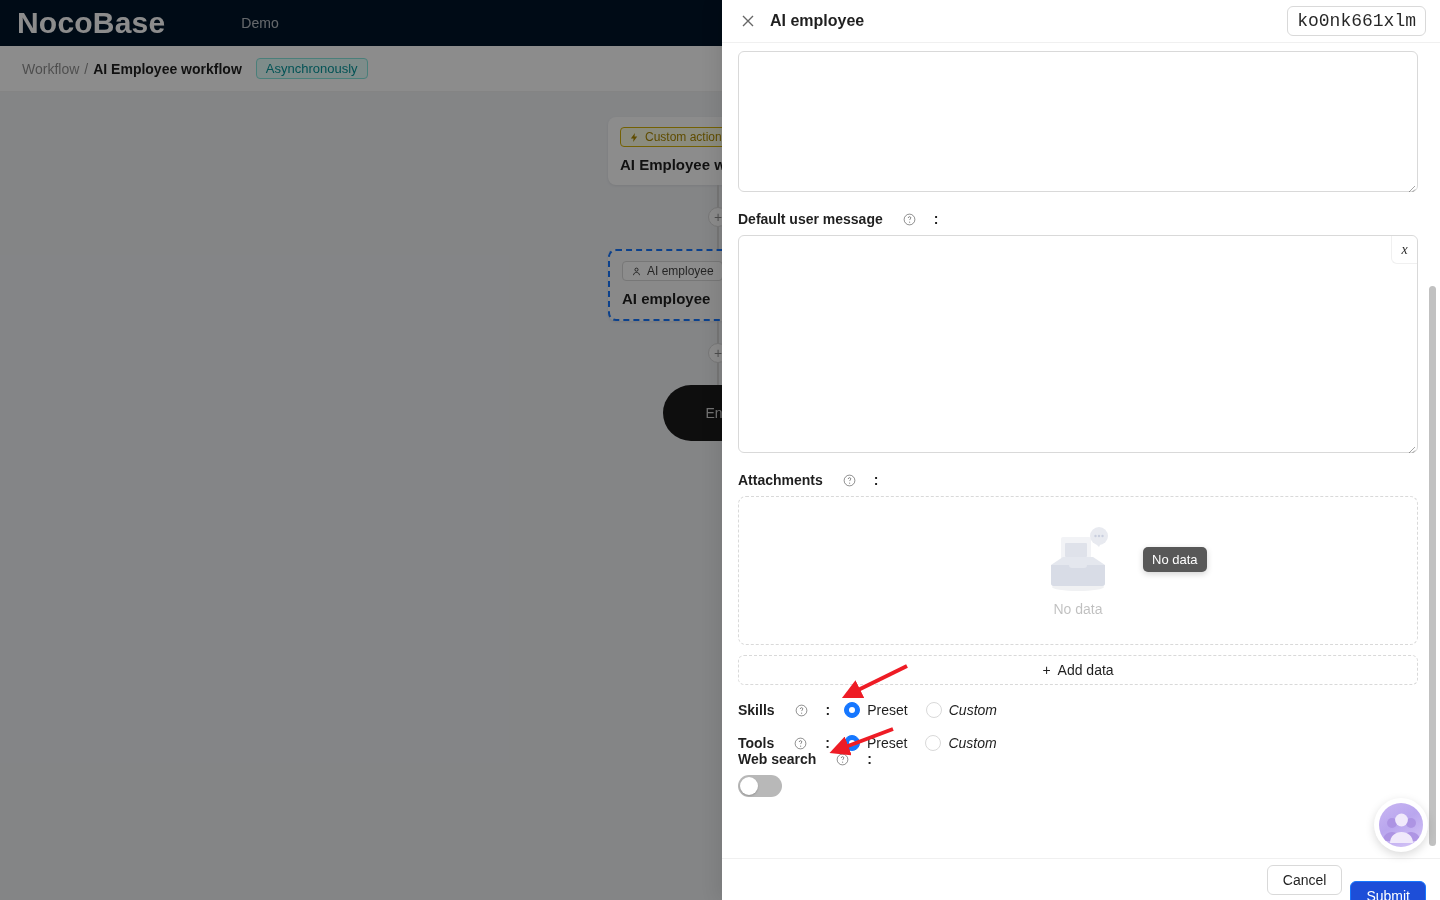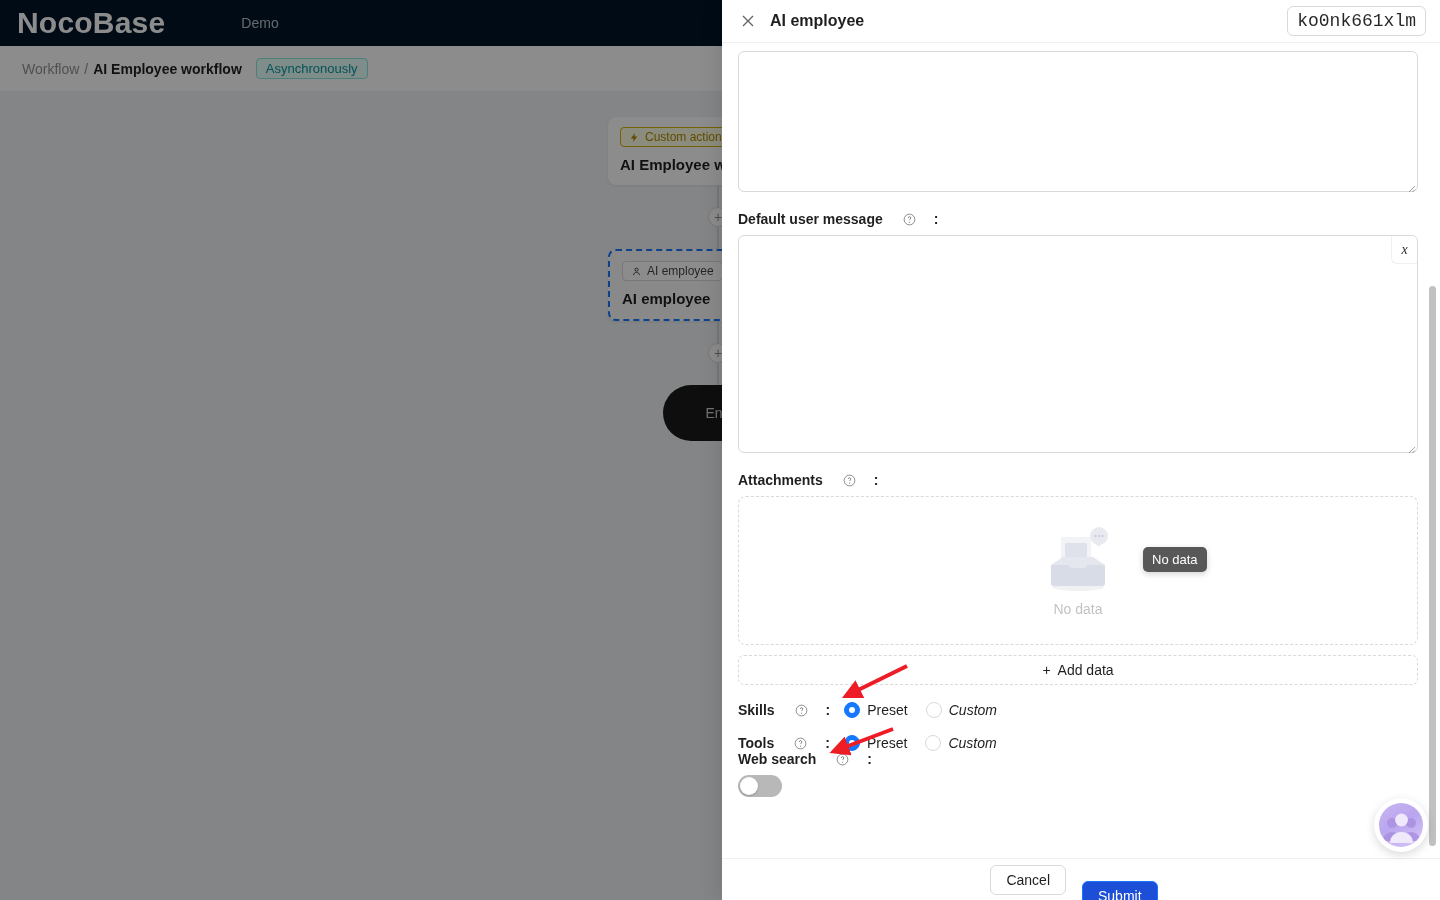--- a/index.html
+++ b/index.html
@@ -249,22 +249,22 @@
 
   #drawer-scrollbar {
     position: absolute; right: 4px; top: 243px;
     width: 7px; height: 560px;
     background: #c1c1c1; border-radius: 4px;
   }
 
   #drawer-footer {
     flex: 0 0 42px; height: 42px;
     border-top: 1px solid #f0f0f0;
-    display: flex; align-items: center; justify-content: center;
-    gap: 16px; padding-right: 14px;
+    display: flex; align-items: center; justify-content: flex-end;
+    gap: 8px; padding-right: 14px;
   }
   .btn {
     height: 30px; border-radius: 6px;
     padding: 0 15px; font-size: 14px;
     display: inline-flex; align-items: center; justify-content: center;
   }
   #cancel-btn { border: 1px solid #d9d9d9; background: #fff; color: rgba(0,0,0,0.88); }
   #submit-btn { border: 1px solid #1677ff; background: #1d4ed8; color: #fff; margin-top: 32px; }
 
   

